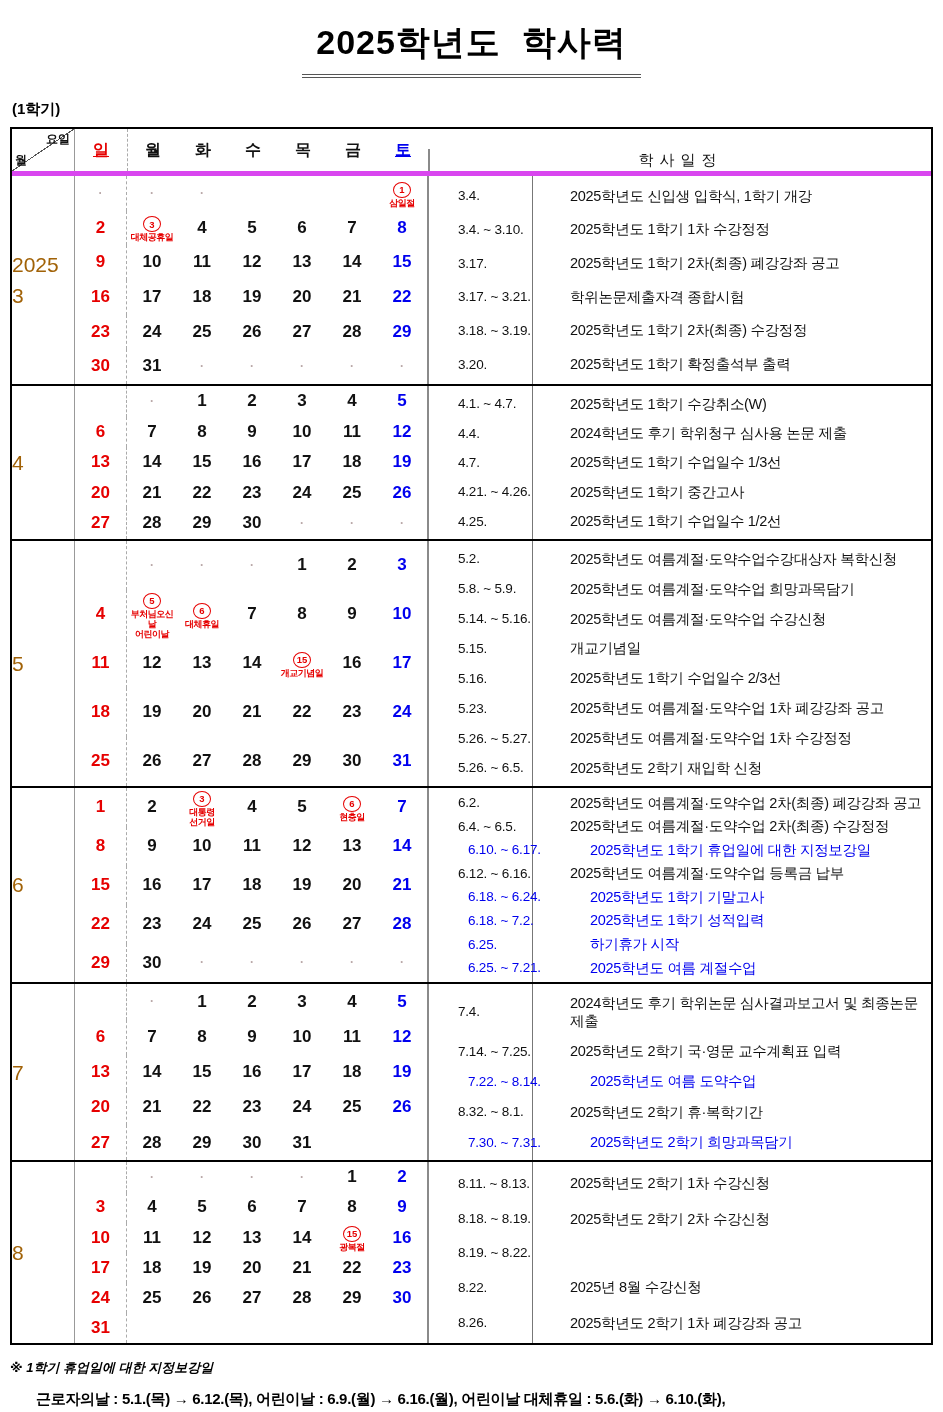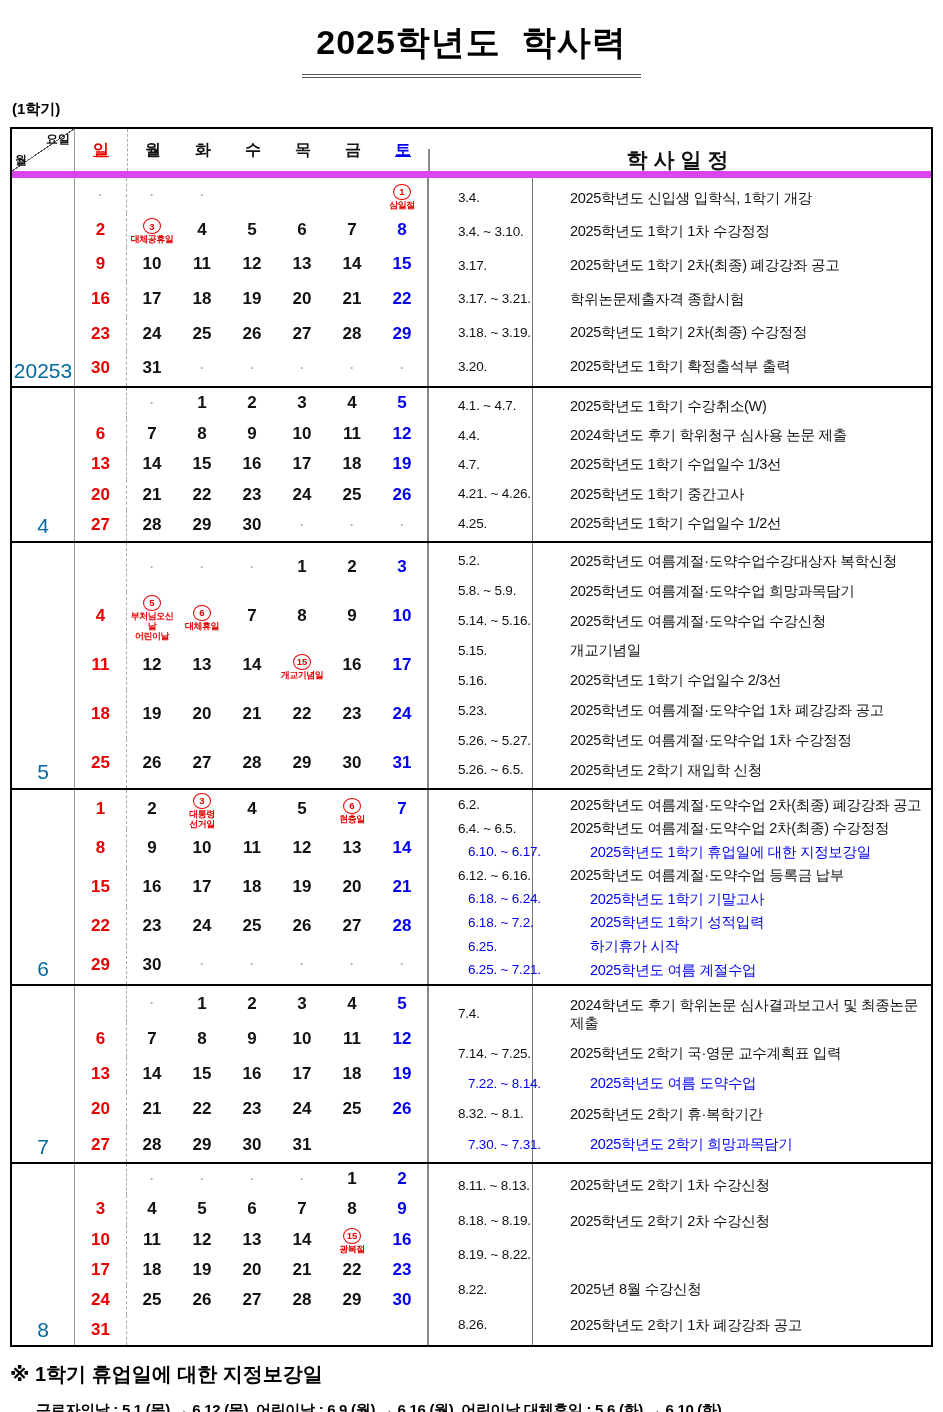--- a/index.html
+++ b/index.html
@@ -7,37 +7,37 @@
   .page{box-sizing:border-box;width:943px;height:1412px;padding:14px 10px 0 10px;position:relative;}
 
   
   .title-wrap{text-align:center;margin-top:6px;}
   .title{display:inline-block;font-size:34px;font-weight:bold;letter-spacing:1px;white-space:pre;
          padding:0 14px 8px 14px;border-bottom:4px double #555;color:#000;}
   .semester{font-size:15px;font-weight:bold;margin:22px 0 8px 2px;color:#000;}
 
   
   .cal-table{border:2px solid #000;}
-  .header-row{display:flex;align-items:stretch;height:42px;border-bottom:7px solid #d946ef;}
+  .header-row{display:flex;align-items:stretch;height:42px;border-bottom:5px solid #d946ef;}
   .corner-cell{width:62px;flex:0 0 62px;position:relative;border-right:1px solid #999;
     background-image:linear-gradient(to bottom right,transparent 49.3%,#555 49.3%,#555 50.7%,transparent 50.7%);}
   .corner-top{position:absolute;top:2px;right:4px;font-size:12px;font-weight:bold;}
   .corner-bottom{position:absolute;bottom:2px;left:3px;font-size:12px;font-weight:bold;}
   .dh{flex:0 0 50px;display:flex;align-items:center;justify-content:center;
       font-size:16px;font-weight:bold;}
   .dh.sun-col{flex:0 0 52px;border-right:1px dashed #aaa;}
   .dh.u{text-decoration:underline;}
   .sched-header{flex:1;display:flex;align-items:center;justify-content:center;
-      font-size:21px;font-weight:bold;letter-spacing:6px;border-left:2px solid #8a8a8a;margin-top:20px;}
+      font-size:15px;font-weight:normal;letter-spacing:6px;border-left:2px solid #8a8a8a;margin-top:20px;}
 
   
   .month-row{display:flex;align-items:stretch;}
   .month-row + .month-row{border-top:2px solid #000;}
-  .month-cell{width:62px;flex:0 0 62px;display:flex;flex-direction:row;align-items:flex-end;
-      justify-content:center;font-size:21px;line-height:1.5;border-right:1px solid #999;color:#0369a1;}
+  .month-cell{width:62px;flex:0 0 62px;display:flex;flex-direction:column;align-items:flex-start;
+      justify-content:center;font-size:21px;line-height:1.5;border-right:1px solid #999;color:#a16207;}
 
   .cal-grid{width:352px;flex:0 0 352px;display:grid;grid-template-columns:52px repeat(6,50px);}
   .day-cell{display:flex;flex-direction:column;align-items:center;justify-content:center;
       font-size:17px;font-weight:bold;line-height:1.1;}
   .day-cell.sun-col{border-right:1px dashed #aaa;}
   .c-red{color:#e60000;}
   .c-blue{color:#0000ee;}
   .c-black{color:#111;}
   .dot{color:#b9a8a8;font-size:12px;font-weight:bold;}
   .holiday{color:#e60000;text-align:center;}
@@ -50,21 +50,21 @@
       justify-content:space-around;padding:3px 0;
       background-image:linear-gradient(#777,#777);background-repeat:no-repeat;
       background-position:103px 0;background-size:1px 100%;}
   .ev-row{display:flex;align-items:center;padding-left:24px;}
   .ev-date{flex:0 0 100px;font-size:13.5px;padding-left:5px;letter-spacing:-0.2px;}
   .ev-text{flex:1;font-size:14.5px;padding:0 4px 0 12px;letter-spacing:-0.3px;line-height:1.25;}
   .ev-row.blue .ev-date,.ev-row.blue .ev-text{color:#0000ee;margin-left:10px;}
 
   
   .footnote{margin-top:14px;color:#000;}
-  .fn-title{font-size:20px;font-weight:bold;}
+  .fn-title{font-size:13px;font-weight:bold;font-style:italic;}
   .fn-line{font-size:15px;font-weight:bold;margin:13px 0 0 26px;letter-spacing:-0.3px;}
 </style>
 </head>
 <body>
 
 <div class="page">
 
   <div class="title-wrap">
     <div class="title">2025학년도  학사력</div>
   </div>

